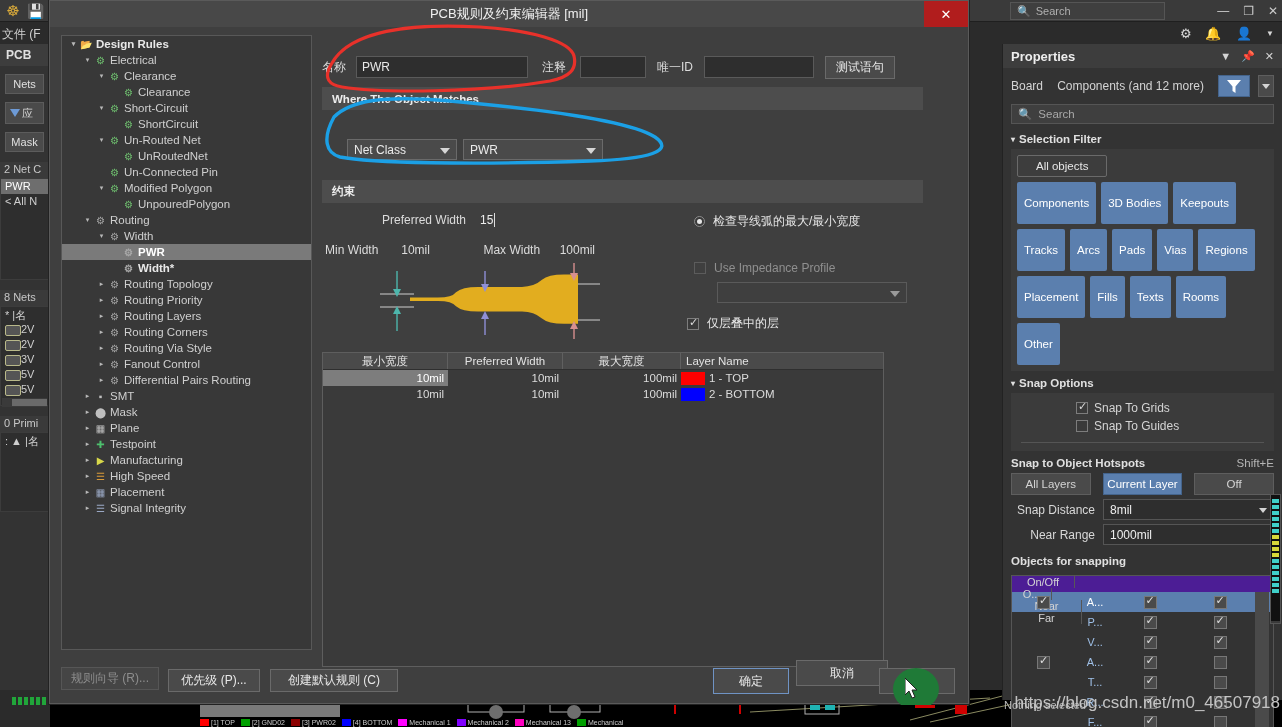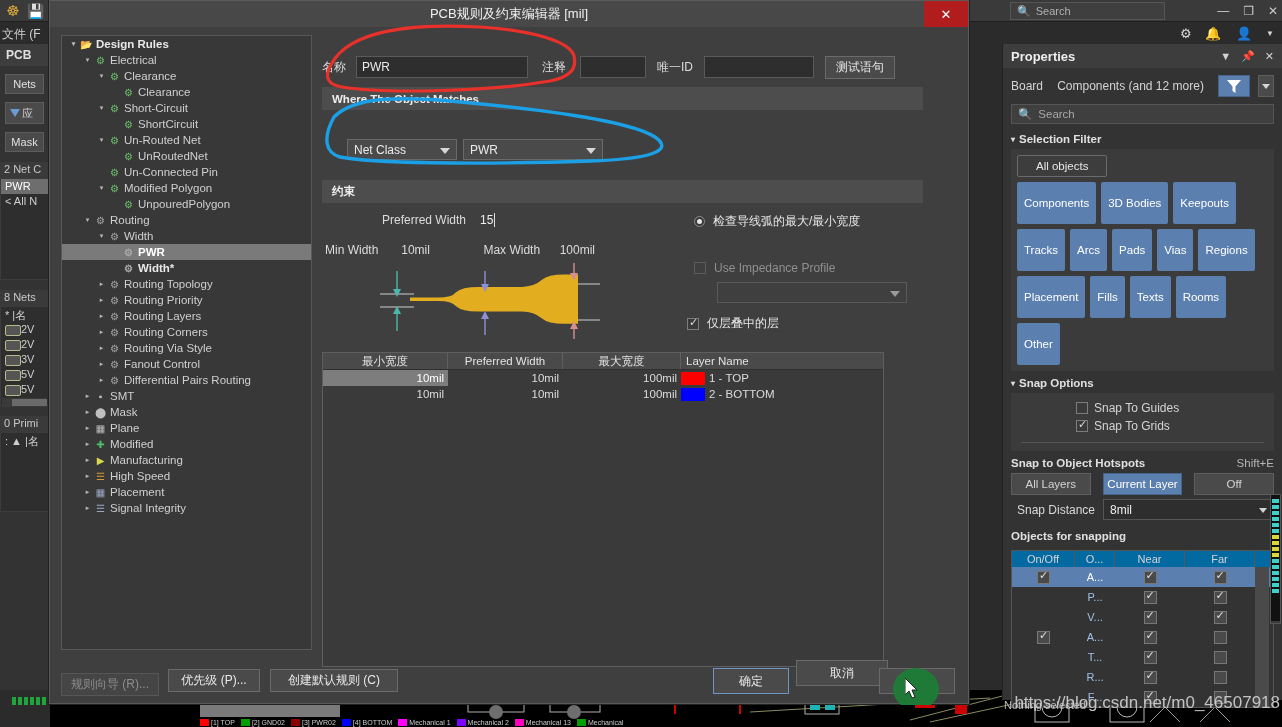--- a/index.html
+++ b/index.html
@@ -167,21 +167,21 @@
   .chip.neutral { background:#3d3d3d; border:1px solid #6a6a6a; color:#e6e6e6; padding:4px 18px;}
   .snapbox { margin:0 8px; background:#3b3b3b; padding:6px 6px 8px 6px;}
   .snap-line { display:flex; align-items:center; gap:6px; justify-content:center; font-size:12px; padding:2px 0;}
   .seg { display:flex; margin:0 8px;gap:12px;}
   .seg div { flex:1; text-align:center; font-size:11.5px; padding:4px 0; background:#4a4a4a; border:1px solid #5e5e5e;}
   .seg div.on { background:#5b7fae; color:#fff; border-color:#44648c;}
   .lbl-r { display:flex; align-items:center; gap:8px; margin:4px 8px; font-size:12px;}
   .lbl-r .l { width:84px; text-align:right; color:#d8d8d8;}
   .inp { flex:1; height:21px; background:#2e2e2e; border:1px solid #555; color:#eee; font-size:12px; display:flex; align-items:center; padding:0 6px; position:relative;}
   .objtbl { margin:4px 8px 0 8px; border:1px solid #555; background:#333;}
-  .objtbl .hr { display:flex; height:16px; background:#0369a1; font-size:11px; color:#d4d4d4;}
+  .objtbl .hr { display:flex; height:16px; background:#4c1d95; font-size:11px; color:#d4d4d4;flex-direction:column;}
   .objtbl .hr div { display:flex;align-items:center;justify-content:center; border-right:1px solid #575757;}
   .objtbl .rr { display:flex; height:20px; font-size:11px; color:#c8c8c8;}
   .objtbl .rr.sel { background:#5b7fae; color:#fff;}
   .objtbl .rr div { display:flex;align-items:center;justify-content:center;}
   .minicb { width:13px;height:13px;border:1px solid #777; background:#4a4a4a; position:relative;}
   .minicb.on::after{content:"✓"; position:absolute; left:1px; top:-3px; font-size:11px; color:#e0e0e0;}
   .watermark { position:absolute; right:2px; bottom:14px; font-size:17px; color:#cfcfcf; opacity:.92; white-space:nowrap;}
   .nothing-sel { position:absolute; left:1004px; bottom:16px; font-size:11px; color:#bbb;}
 </style>
 </head>
@@ -464,21 +464,21 @@
             <span>Mask</span>
           </div>
           <div class="tnode" style="padding-left: 20px;">
             <span class="tw">▸</span>
             <span class="ticon" style="color: rgb(191, 191, 191);">▦</span>
             <span>Plane</span>
           </div>
           <div class="tnode" style="padding-left: 20px;">
             <span class="tw">▸</span>
             <span class="ticon" style="color: rgb(77, 191, 109);">✚</span>
-            <span>Modified</span>
+            <span>Testpoint</span>
           </div>
           <div class="tnode" style="padding-left: 20px;">
             <span class="tw">▸</span>
             <span class="ticon" style="color: rgb(216, 216, 74);">▶</span>
             <span>Manufacturing</span>
           </div>
           <div class="tnode" style="padding-left: 20px;">
             <span class="tw">▸</span>
             <span class="ticon" style="color: rgb(216, 154, 58);">☰</span>
             <span>High Speed</span>
@@ -605,21 +605,21 @@
                 <div class="td" style="width: 200px; gap: 4px; padding: 0px;">
                   <span class="sw" style="background: rgb(0, 0, 255);"></span>
                   <span>2 - BOTTOM</span>
                 </div>
               </div>
             </div>
         </div>
       </div>
 
       <div class="dlg-footer">
-        <div class="btn" style="position:absolute; left:11px; top:14px; width:98px; color:#8d8d8d; background:#454545; border-color:#565656;">规则向导 (R)...</div>
+        <div class="btn" style="position:absolute; left:11px; top:8px; width:98px; color:#8d8d8d; background:#454545; border-color:#565656;">规则向导 (R)...</div>
         <div class="btn" style="position:absolute; left:118px; top:10px; width:92px;">优先级 (P)...</div>
         <div class="btn" style="position:absolute; left:220px; top:10px; width:128px;">创建默认规则 (C)</div>
         <div class="btn" style="position:absolute; left:663px; top:9px; width:76px; height:26px; border:1px solid #6f93c4;">确定</div>
         <div class="btn" style="position:absolute; left:746px; top:1px; width:92px; height:26px;">取消</div>
         <div class="btn" style="position:absolute; left:829px; top:9px; width:76px; height:26px;">应用</div>
       </div>
     </div>
 
     <svg class="ann" style="left:0; top:0;" width="920" height="704">
 
@@ -682,46 +682,50 @@
           <span class="chip">Other</span>
         </div>
     </div>
 
     <div class="pr-sect">
       <span style="font-size:8px">▾</span>
       <span>Snap Options</span>
     </div>
     <div class="snapbox">
       <div class="snap-line">
+        <span class="cbx on"></span>
+        <span style="width:115px">Snap To Grids</span>
+      </div>
+      <div class="snap-line">
         <span class="cbx"></span>
         <span style="width:115px">Snap To Guides</span>
-      </div>
-      <div class="snap-line">
-        <span class="cbx on"></span>
-        <span style="width:115px">Snap To Grids</span>
       </div>
       <div style="border-top:1px solid #555; margin:7px 4px 0 4px;"></div>
     </div>
 
     <div class="pr-sect" style="justify-content:space-between">
       <span>Snap to Object Hotspots</span>
       <span style="font-weight:normal; color:#b6b6b6">Shift+E</span>
     </div>
     <div class="seg">
       <div>All Layers</div>
       <div class="on">Current Layer</div>
       <div>Off</div>
     </div>
 
     <div class="lbl-r">
       <span class="l">Snap Distance</span>
       <span class="inp">
         <span>8mil</span>
         <i style="position:absolute;right:6px;top:8px;width:0;height:0;border-left:4px solid transparent;border-right:4px solid transparent;border-top:5px solid #d4d4d4;"></i>
       </span>
+    </div>
+    <div class="lbl-r">
+      <span class="l">Near Range</span>
+      <span class="inp">1000mil</span>
     </div>
 
     <div class="pr-sect">
       <span>Objects for snapping</span>
     </div>
     <div class="objtbl">
       <div class="hr">
         <div style="width:63px">On/Off</div>
         <div style="width:40px">O...</div>
         <div style="width:70px">Near</div>

